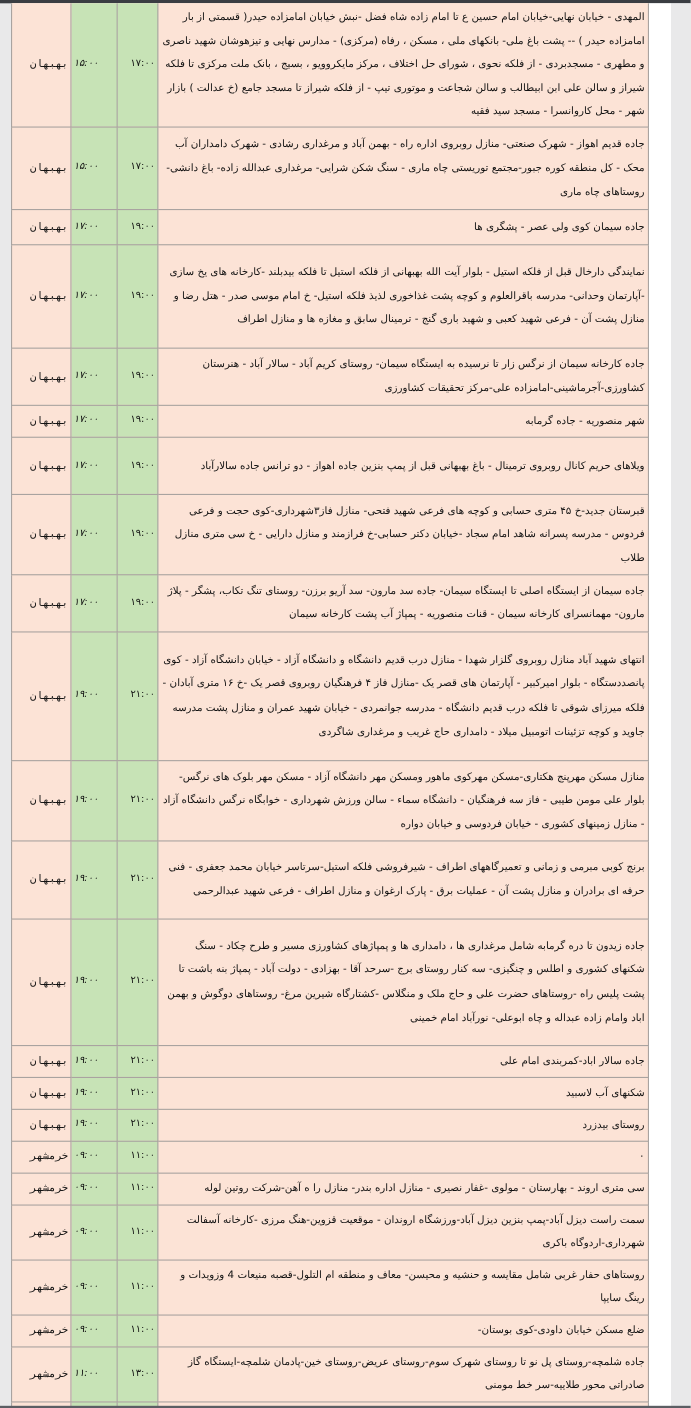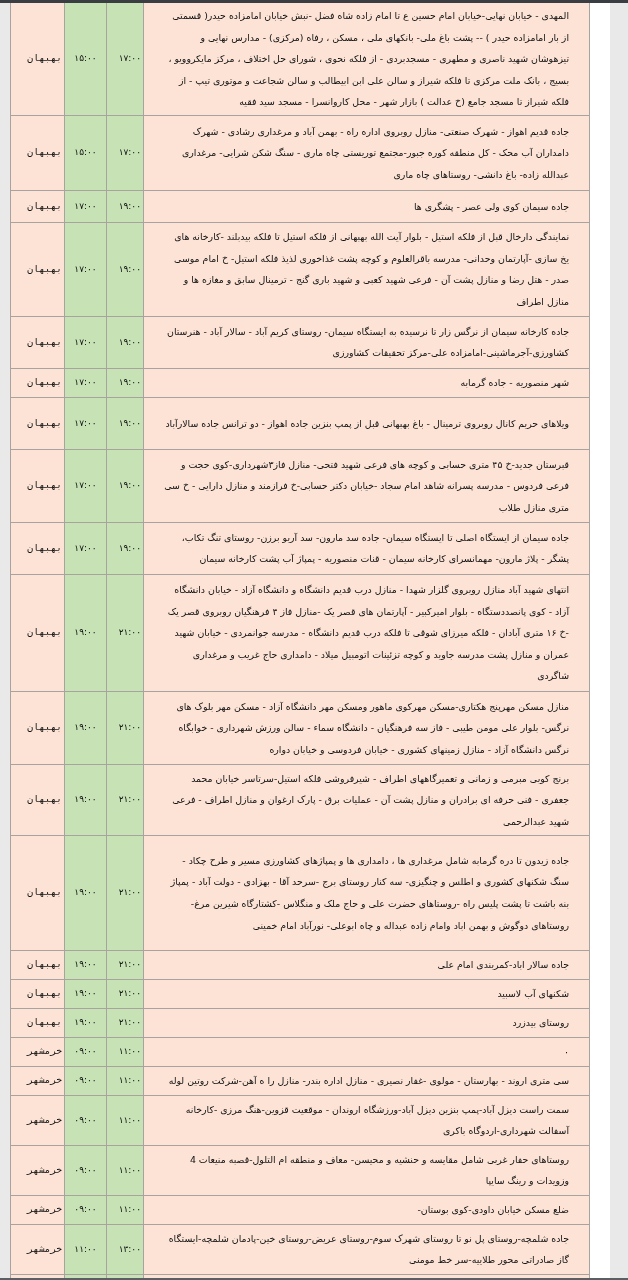--- a/index.html
+++ b/index.html
@@ -20,23 +20,23 @@
   table { border-collapse: collapse; width: 580px; table-layout: fixed; }
   td {
     border: 1px solid #a9a3a0;
     vertical-align: middle;
     font-size: 9.6px;
     line-height: 21.6px;
     color: #111;
     padding: 0 2px;
   }
   td.city { width: 49px; background: #fce3d6; text-align: right; direction: rtl; font-family: Liberation Mono, monospace; }
-  td.start { width: 37px; background: #c7e3b6; text-align: center; }
+  td.start { width: 37px; background: #c7e3b6; text-align: left; font-style: italic; }
   td.end { width: 32px; background: #c7e3b6; text-align: right; }
-  td.desc { background: #fce3d6; direction: rtl; text-align: right; padding: 2px 20px; font-size: 9.4px; }
+  td.desc { background: #fce3d6; direction: rtl; text-align: right; padding: 2px 3px; font-size: 9.4px; }
   td.time { font-size: 9px; }
   tr.first td { border-top: none; }
 </style>
 </head>
 <body>
 
 <div class="topbar"></div>
 
 <div class="sheet">
   <table id="tbl">

